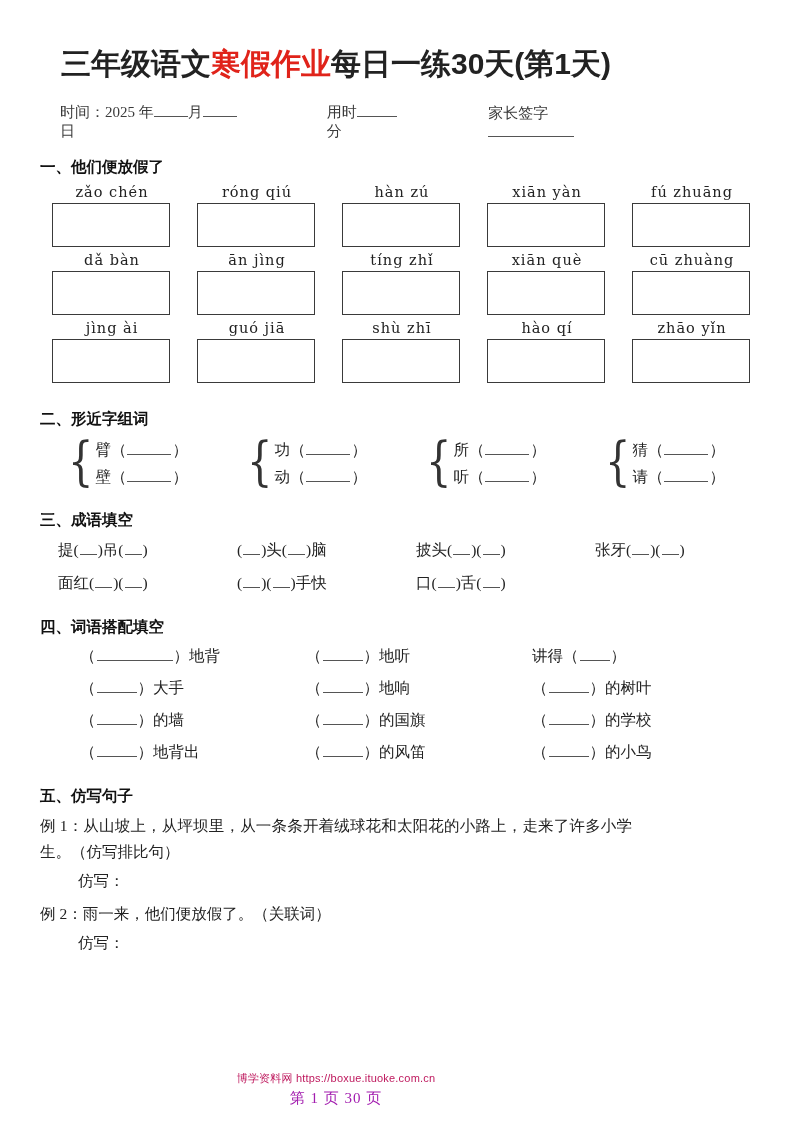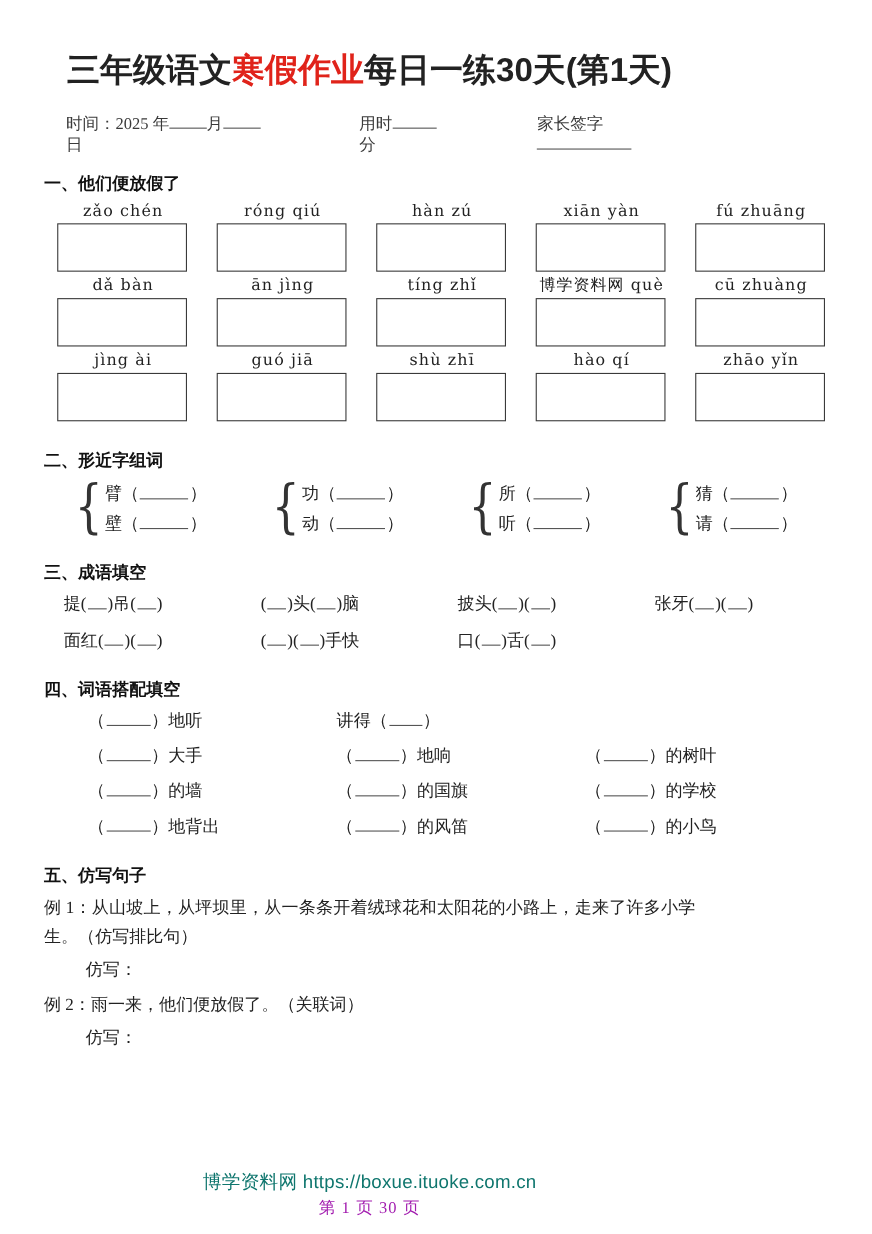--- a/index.html
+++ b/index.html
@@ -211,22 +211,22 @@
   
   .footer {
     position: absolute;
     left: 0;
     right: 0;
     bottom: 14px;
     text-align: center;
   }
   .wm {
     font-family: "Liberation Sans", "DejaVu Sans", sans-serif;
-    font-size: 17px;
-    color: #0f766e;
+    font-size: 11px;
+    color: #be185d;
     letter-spacing: 0.2px;
   }
   .pgnum {
     font-size: 15px;
     color: #a21caf;
     margin-top: 3px;
     letter-spacing: 1px;
   }
 </style>
 </head>
@@ -283,21 +283,21 @@
       </div>
       <div class="py-cell">
         <div class="py-text">ān jìng</div>
         <div class="py-square"></div>
       </div>
       <div class="py-cell">
         <div class="py-text">tíng zhǐ</div>
         <div class="py-square"></div>
       </div>
       <div class="py-cell">
-        <div class="py-text">博学资料网 què</div>
+        <div class="py-text">xiān què</div>
         <div class="py-square"></div>
       </div>
       <div class="py-cell">
         <div class="py-text">cū zhuàng</div>
         <div class="py-square"></div>
       </div>
     </div>
 
     <div class="py-row">
       <div class="py-cell">
@@ -369,20 +369,21 @@
     <div class="idiom-cell">张牙(<span class="mini-ul"></span>)(<span class="mini-ul"></span>)</div>
   </div>
   <div class="idiom-row">
     <div class="idiom-cell">面红(<span class="mini-ul"></span>)(<span class="mini-ul"></span>)</div>
     <div class="idiom-cell">(<span class="mini-ul"></span>)(<span class="mini-ul"></span>)手快</div>
     <div class="idiom-cell">口(<span class="mini-ul"></span>)舌(<span class="mini-ul"></span>)</div>
   </div>
 
   <div class="sec-h" style="margin-top:20px;">四、词语搭配填空</div>
   <div class="coll-row">
+    <div class="coll-cell">（<span class="coll-ul-wide"></span>）地背</div>
     <div class="coll-cell">（<span class="coll-ul"></span>）地听</div>
     <div class="coll-cell">讲得（<span class="coll-ul-sm"></span>）</div>
   </div>
   <div class="coll-row">
     <div class="coll-cell">（<span class="coll-ul"></span>）大手</div>
     <div class="coll-cell">（<span class="coll-ul"></span>）地响</div>
     <div class="coll-cell">（<span class="coll-ul"></span>）的树叶</div>
   </div>
   <div class="coll-row">
     <div class="coll-cell">（<span class="coll-ul"></span>）的墙</div>

